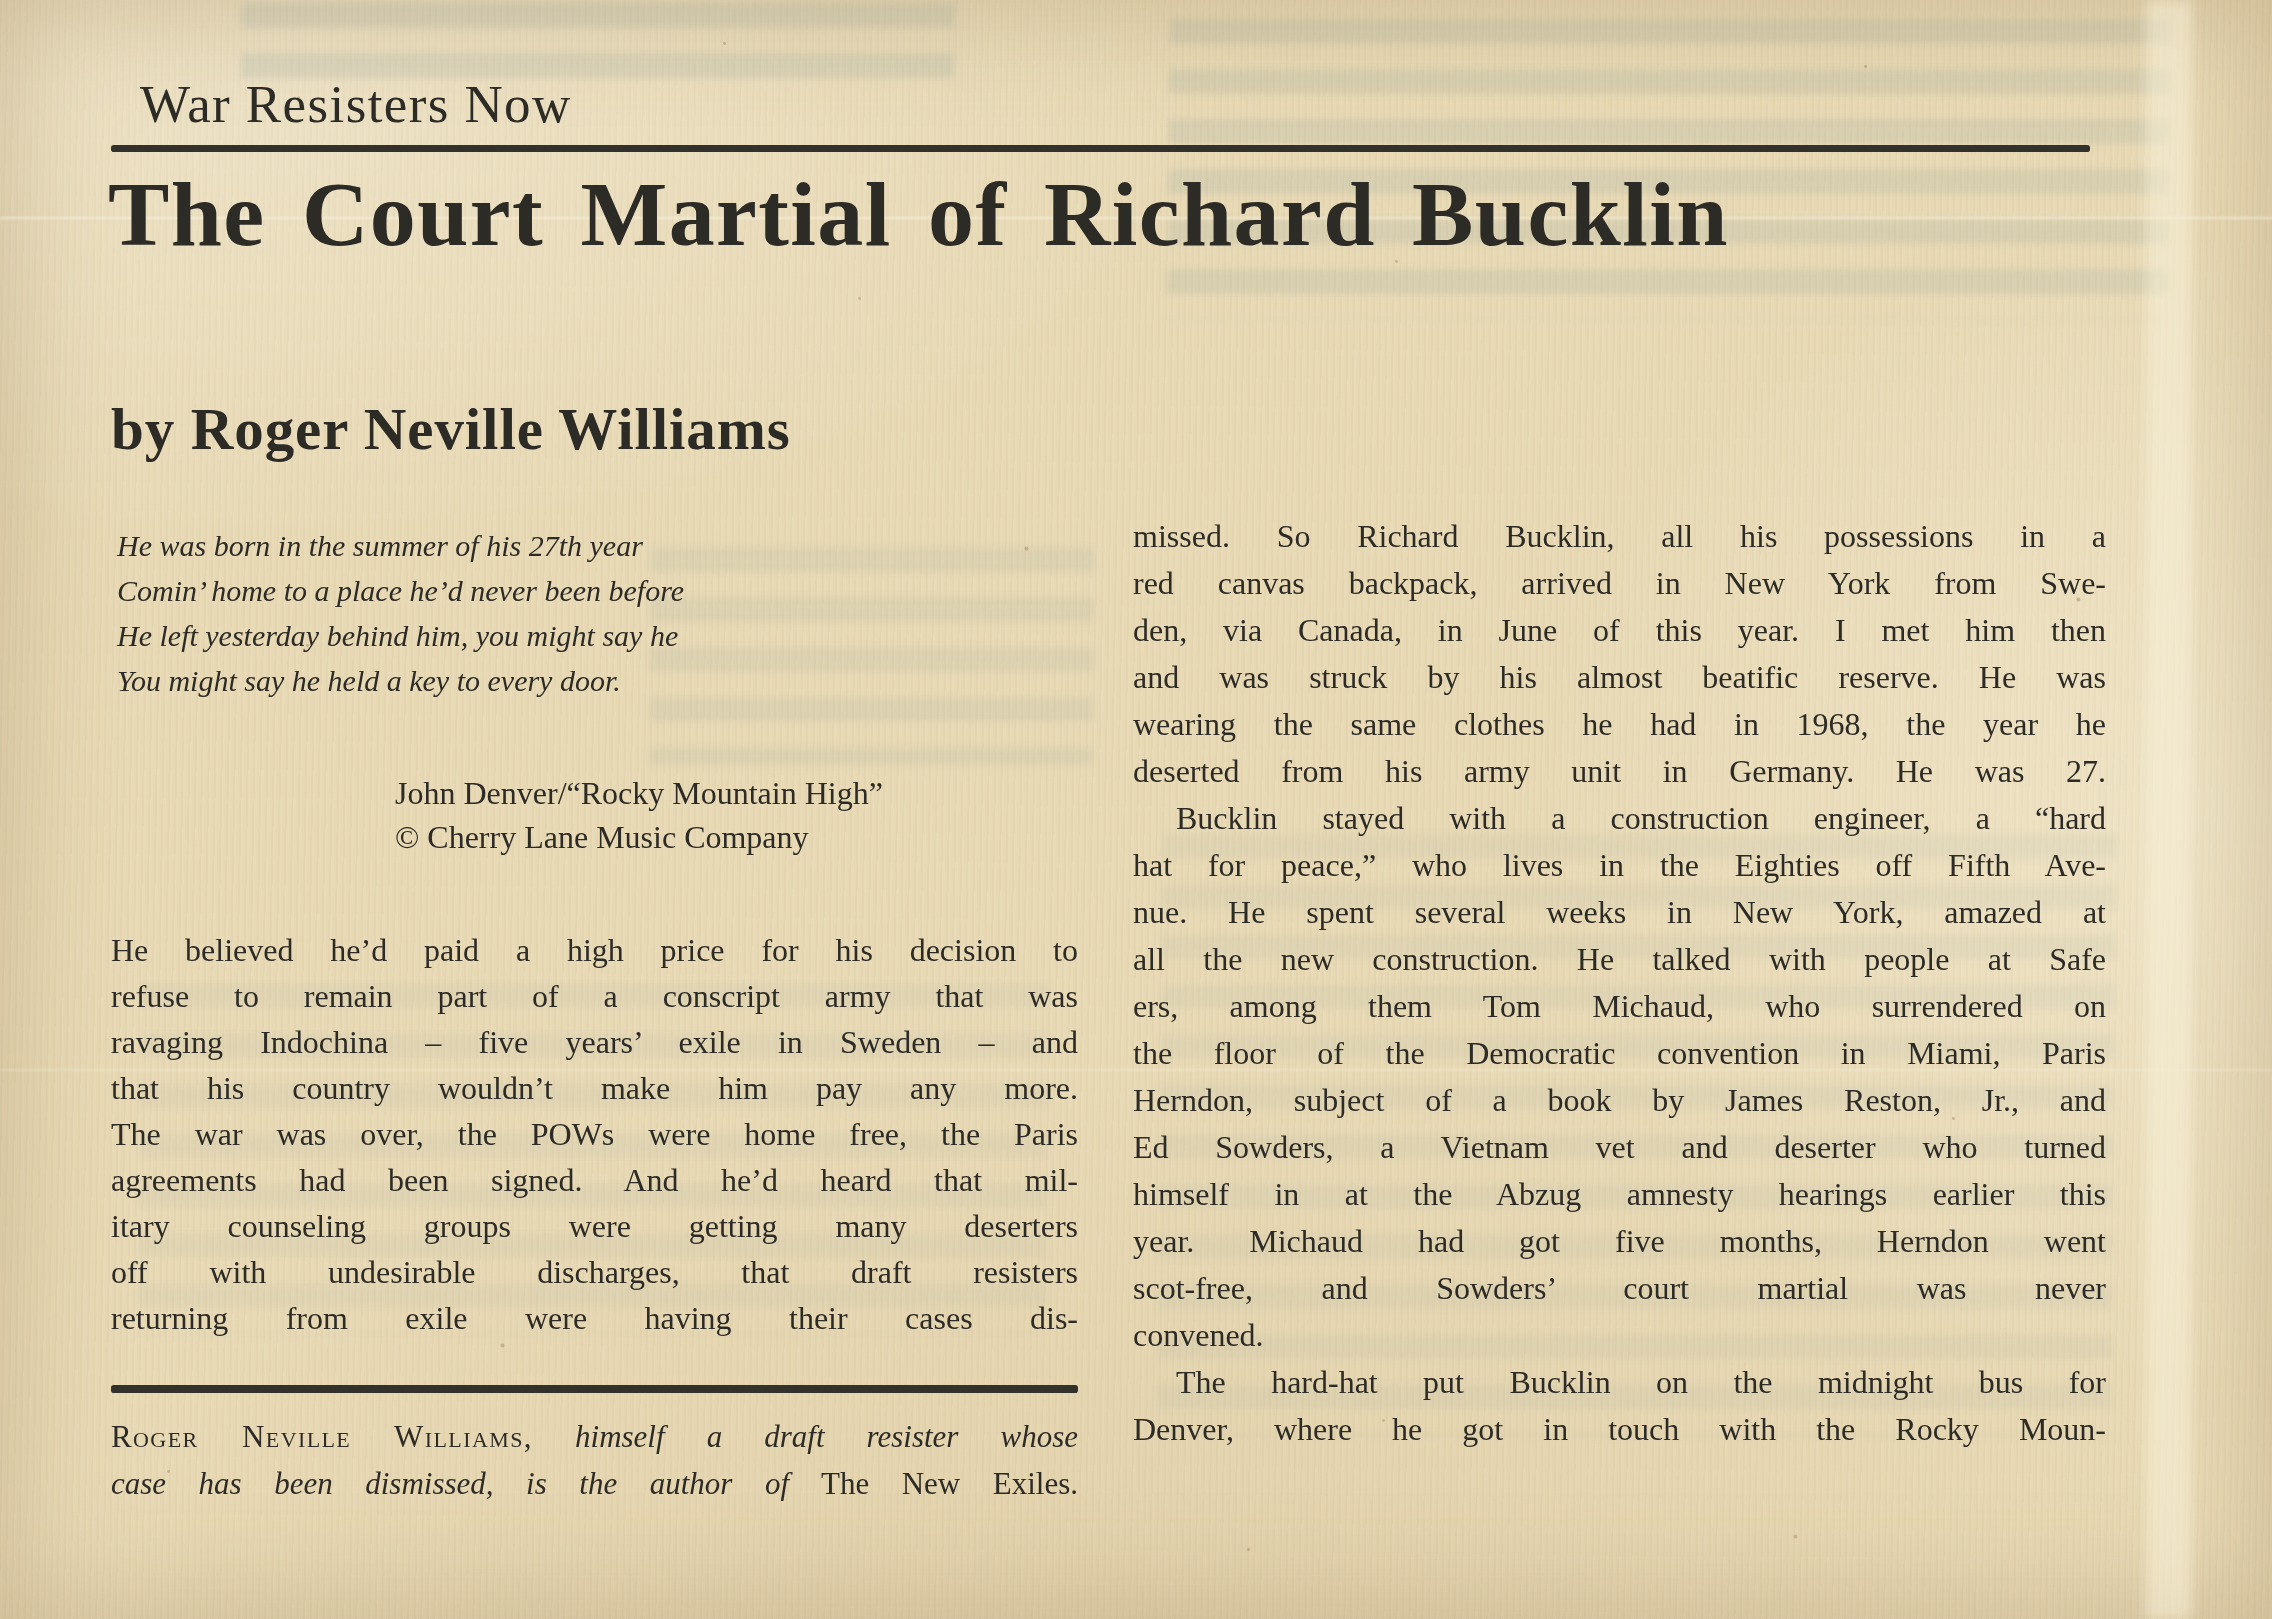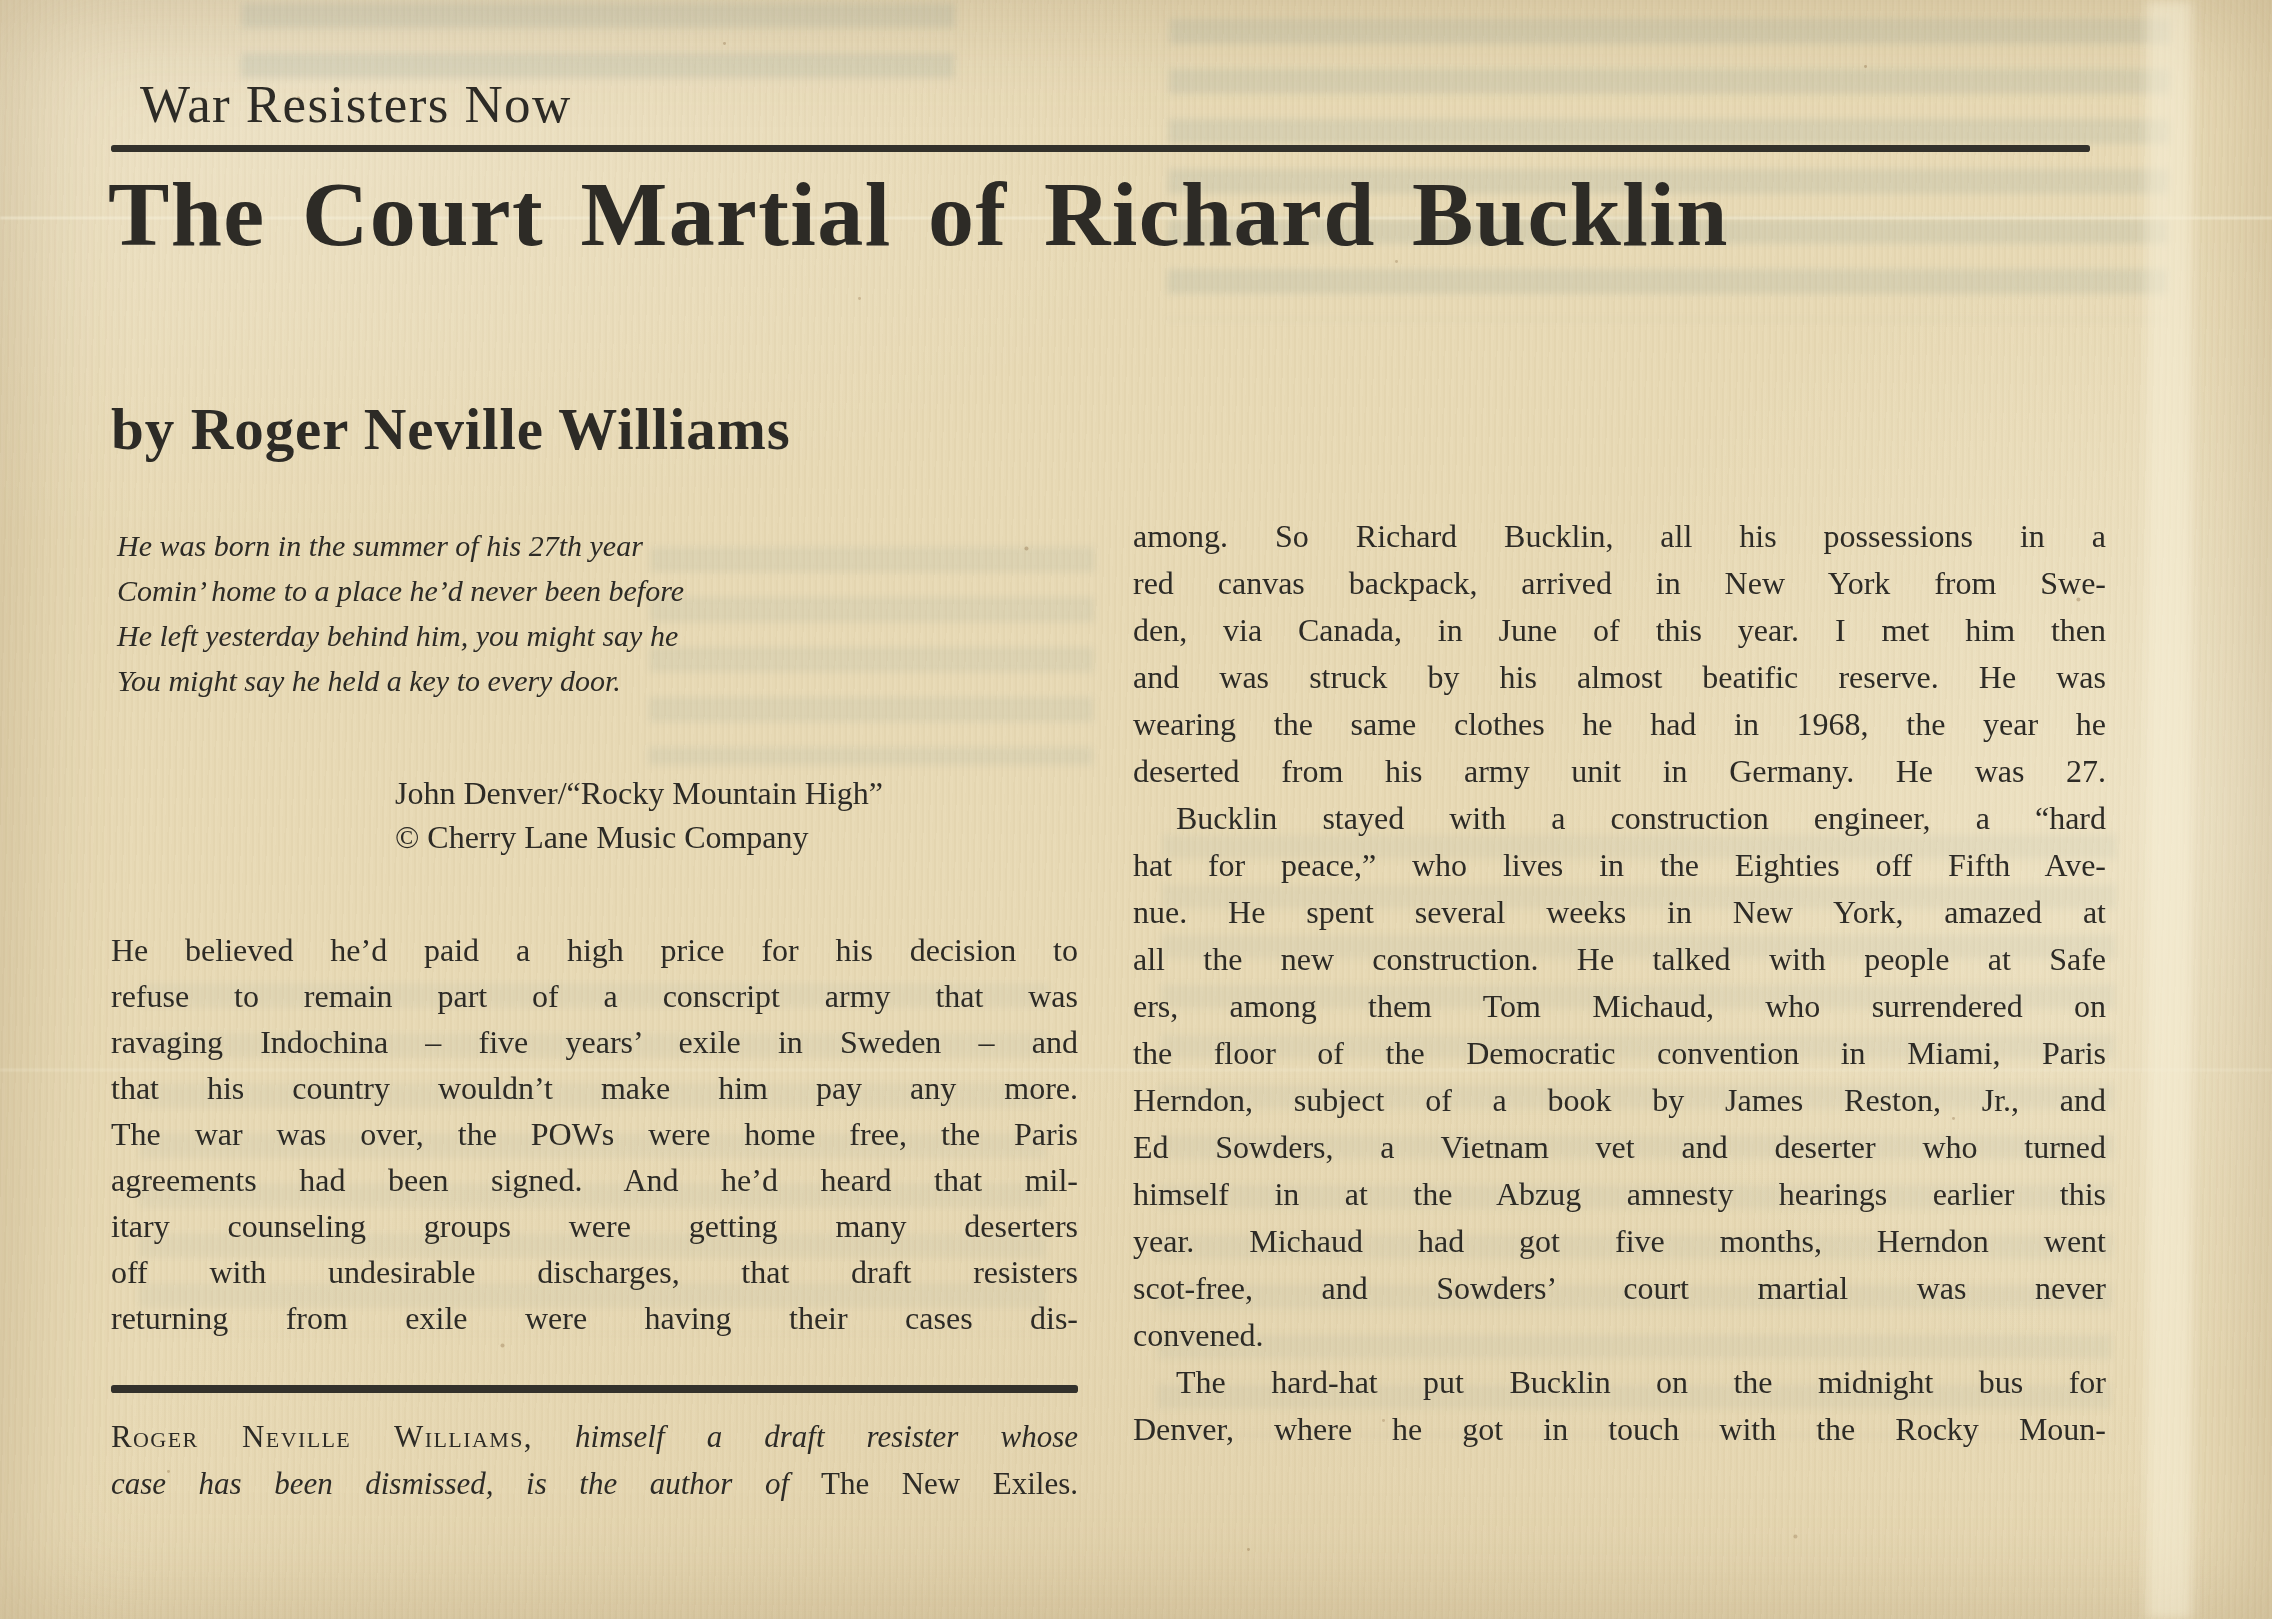--- a/index.html
+++ b/index.html
@@ -98,21 +98,21 @@
       <div class="tline">refuse to remain part of a conscript army that was</div>
       <div class="tline">ravaging Indochina – five years’ exile in Sweden – and</div>
       <div class="tline">that his country wouldn’t make him pay any more.</div>
       <div class="tline">The war was over, the POWs were home free, the Paris</div>
       <div class="tline">agreements had been signed. And he’d heard that mil-</div>
       <div class="tline">itary counseling groups were getting many deserters</div>
       <div class="tline">off with undesirable discharges, that draft resisters</div>
       <div class="tline">returning from exile were having their cases dis-</div>
     </div>
   <div class="abs column right-col">
-      <div class="tline">among. So Richard Bucklin, all his possessions in a</div>
+      <div class="tline">missed. So Richard Bucklin, all his possessions in a</div>
       <div class="tline">red canvas backpack, arrived in New York from Swe-</div>
       <div class="tline">den, via Canada, in June of this year. I met him then</div>
       <div class="tline">and was struck by his almost beatific reserve. He was</div>
       <div class="tline">wearing the same clothes he had in 1968, the year he</div>
       <div class="tline">deserted from his army unit in Germany. He was 27.</div>
       <div class="tline indent">Bucklin stayed with a construction engineer, a “hard</div>
       <div class="tline">hat for peace,” who lives in the Eighties off Fifth Ave-</div>
       <div class="tline">nue. He spent several weeks in New York, amazed at</div>
       <div class="tline">all the new construction. He talked with people at Safe</div>
       <div class="tline">ers, among them Tom Michaud, who surrendered on</div>

